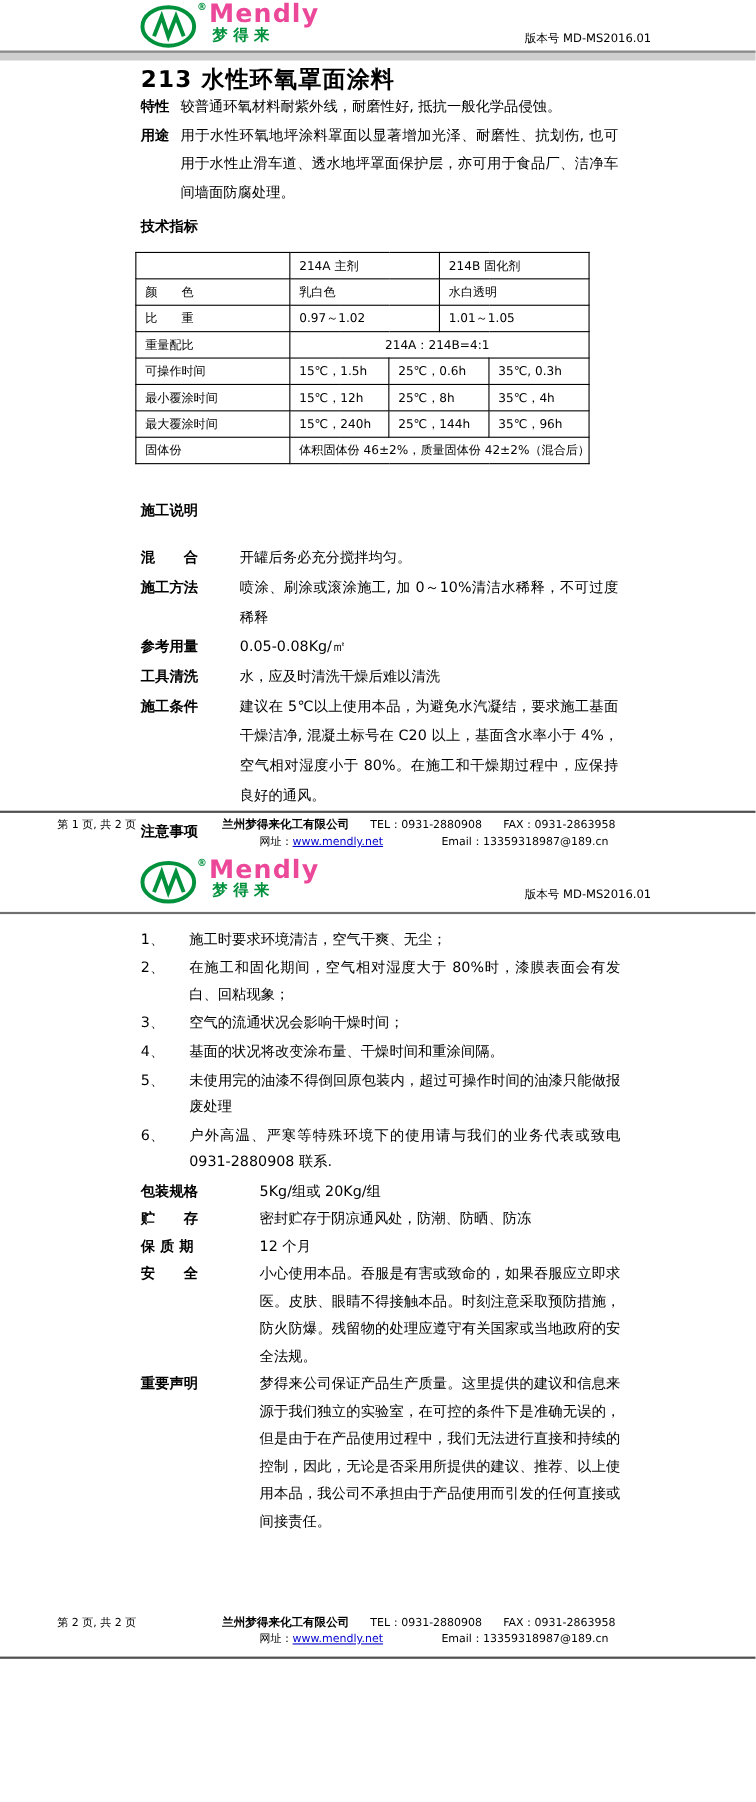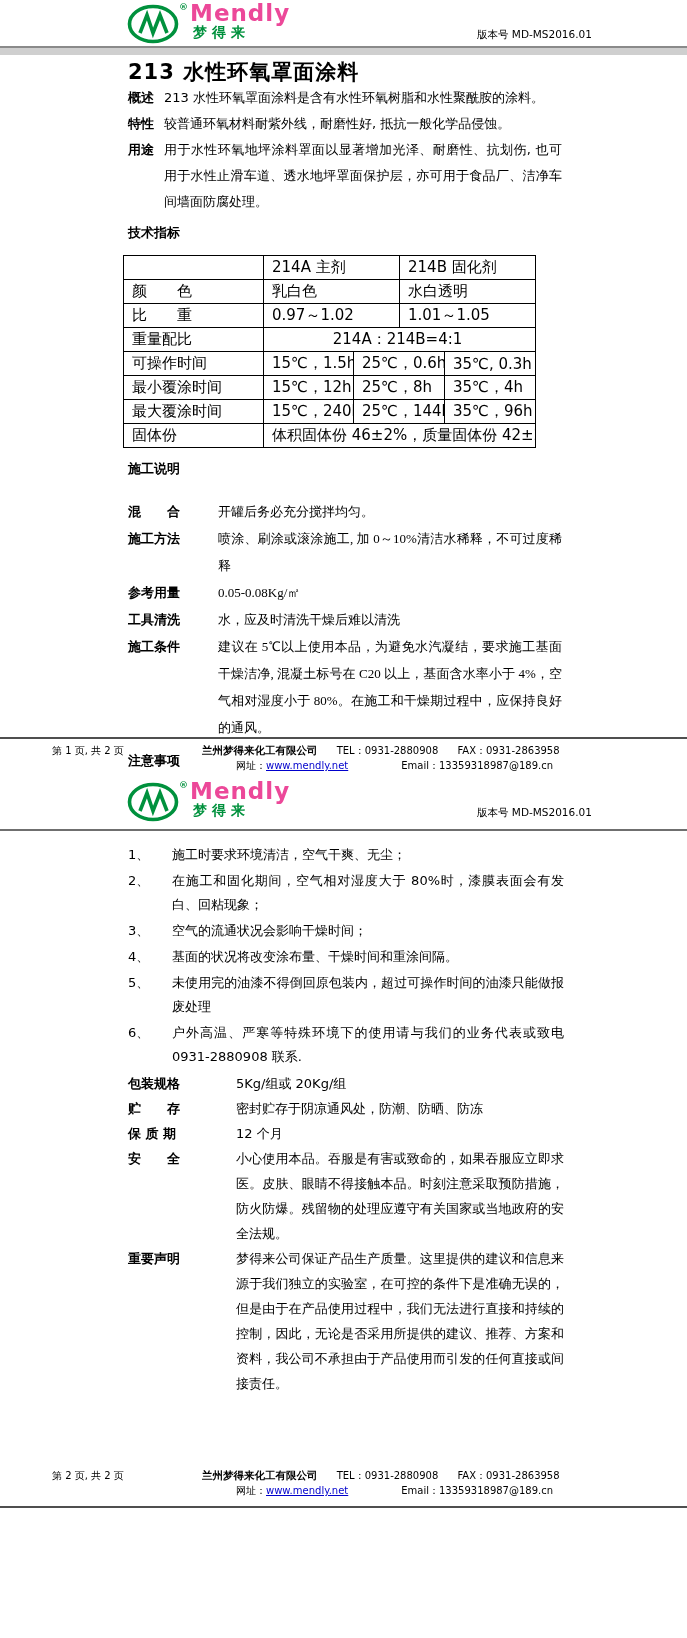--- a/index.html
+++ b/index.html
@@ -28,26 +28,26 @@
   
   .p1-body { left:128px; width:434px; }
   .doc-title { font-size:21px; font-weight:bold; letter-spacing:1px; line-height:26px; margin-top:2px; }
   .sec-row { display:flex; font-size:13px; line-height:26px; }
   .sec-label { flex:none; width:36px; font-weight:bold; }
   .sec-text { flex:1; text-align:justify; }
   .h-bold { font-size:13px; font-weight:bold; }
   .tech-title { margin-top:6px; line-height:24px; }
 
   table.spec { border-collapse:collapse; width:412px; margin:10px 0 0 -5px; table-layout:fixed; }
-  table.spec td { border:1px solid #000; height:24px; font-size:15px; padding:2px 4px 2px 8px; vertical-align:middle; overflow:hidden; white-space:nowrap; }
+  table.spec td { border:1px solid #000; height:24px; font-size:11px; padding:2px 4px 2px 8px; vertical-align:middle; overflow:hidden; white-space:nowrap; }
   table.spec td.center { text-align:center; padding-left:0; }
 
-  .constr-title { margin-top:12px; line-height:18px; }
+  .constr-title { margin-top:34px; line-height:18px; }
   .constr-row { display:flex; font-size:13px; line-height:27px; }
-  .constr-rows { margin-top:20px;font-family:Liberation Serif, serif; }
+  .constr-rows { margin-top:20px; }
   .constr-label { flex:none; width:90px; font-weight:bold; }
   .constr-text { flex:1; text-align:justify; }
   .notes-title { margin-top:6px; line-height:27px; }
 
   
   .footer-text { left:0; width:687px; font-size:10px; line-height:15px; }
   .footer-flex { display:flex; margin-left:52px; padding-top:4px; }
   .f-page { flex:none; width:150px; }
   .f-line2 { margin-left:34px; display:flex;gap:11px; }
   .f-company { font-weight:bold; font-size:10.5px; }
@@ -78,24 +78,20 @@
     <span class="logo-cn">梦得来</span>
   </span>
 </div>
 <div class="abs version" style="top:28px; left:477px;">版本号 MD-MS2016.01</div>
 
 <div class="abs band" style="top:46px;"></div>
 
 <div class="abs p1-body" style="top:57px;">
   <div class="doc-title">213 水性环氧罩面涂料</div>
 
-  <div class="sec-row">
-    <span class="sec-label">概述</span>
-    <span class="sec-text">213 水性环氧罩面涂料是含有水性环氧树脂和水性聚酰胺的涂料。</span>
-  </div>
   <div class="sec-row">
     <span class="sec-label">特性</span>
     <span class="sec-text">较普通环氧材料耐紫外线，耐磨性好, 抵抗一般化学品侵蚀。</span>
   </div>
   <div class="sec-row">
     <span class="sec-label">用途</span>
     <span class="sec-text">用于水性环氧地坪涂料罩面以显著增加光泽、耐磨性、抗划伤, 也可用于水性止滑车道、透水地坪罩面保护层，亦可用于食品厂、洁净车间墙面防腐处理。</span>
   </div>
 
   <div class="h-bold tech-title">技术指标</div>
@@ -257,21 +253,21 @@
     <div class="spec-row">
       <span class="spec-label">保 质 期</span>
       <span class="spec-text">12 个月</span>
     </div>
     <div class="spec-row">
       <span class="spec-label">安　　全</span>
       <span class="spec-text">小心使用本品。吞服是有害或致命的，如果吞服应立即求医。皮肤、眼睛不得接触本品。时刻注意采取预防措施，防火防爆。残留物的处理应遵守有关国家或当地政府的安全法规。</span>
     </div>
     <div class="spec-row">
       <span class="spec-label">重要声明</span>
-      <span class="spec-text">梦得来公司保证产品生产质量。这里提供的建议和信息来源于我们独立的实验室，在可控的条件下是准确无误的，但是由于在产品使用过程中，我们无法进行直接和持续的控制，因此，无论是否采用所提供的建议、推荐、方案和资料，我公司不承担由于产品使用而引发的任何直接或间接责任。</span>
+      <span class="spec-text">梦得来公司保证产品生产质量。这里提供的建议和信息来源于我们独立的实验室，在可控的条件下是准确无误的，但是由于在产品使用过程中，我们无法进行直接和持续的控制，因此，无论是否采用所提供的建议、推荐、以上使用本品，我公司不承担由于产品使用而引发的任何直接或间接责任。</span>
     </div>
   </div>
 </div>
 
 <div class="abs rule-dark" style="top:1506px;"></div>
 <div class="abs footer-text" style="top:1464px;">
   <div class="footer-flex">
     <span class="f-page">第 2 页, 共 2 页</span>
     <span>
       <span class="f-company">兰州梦得来化工有限公司</span>

